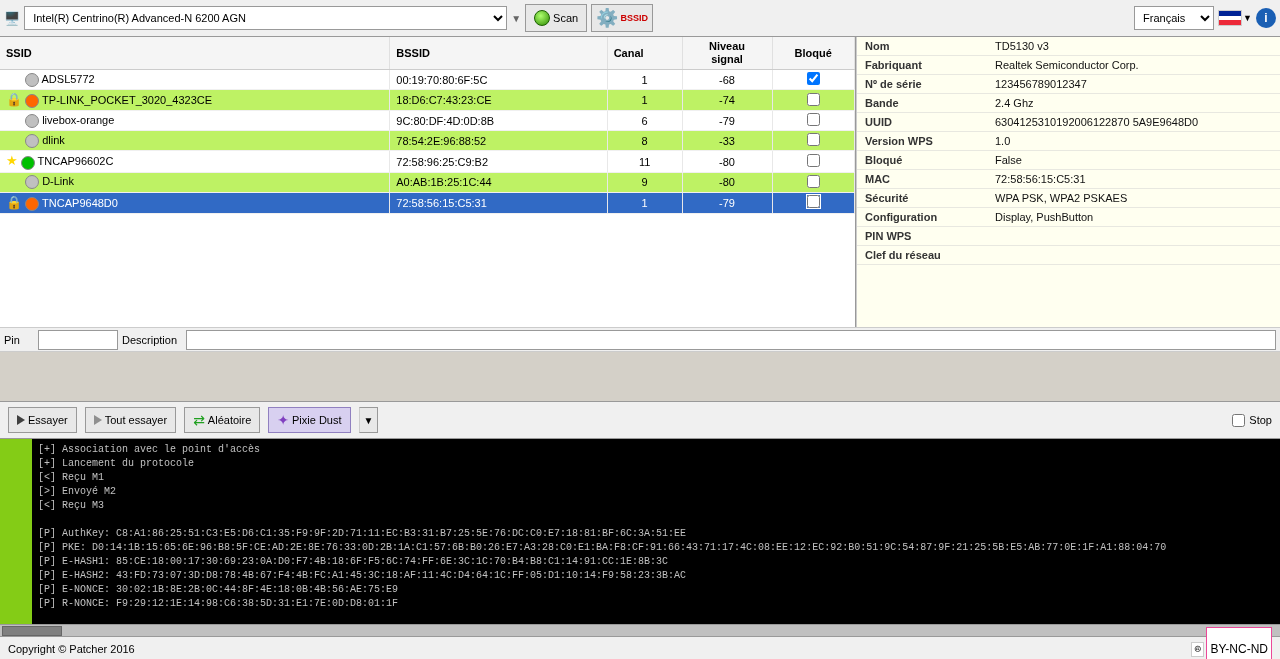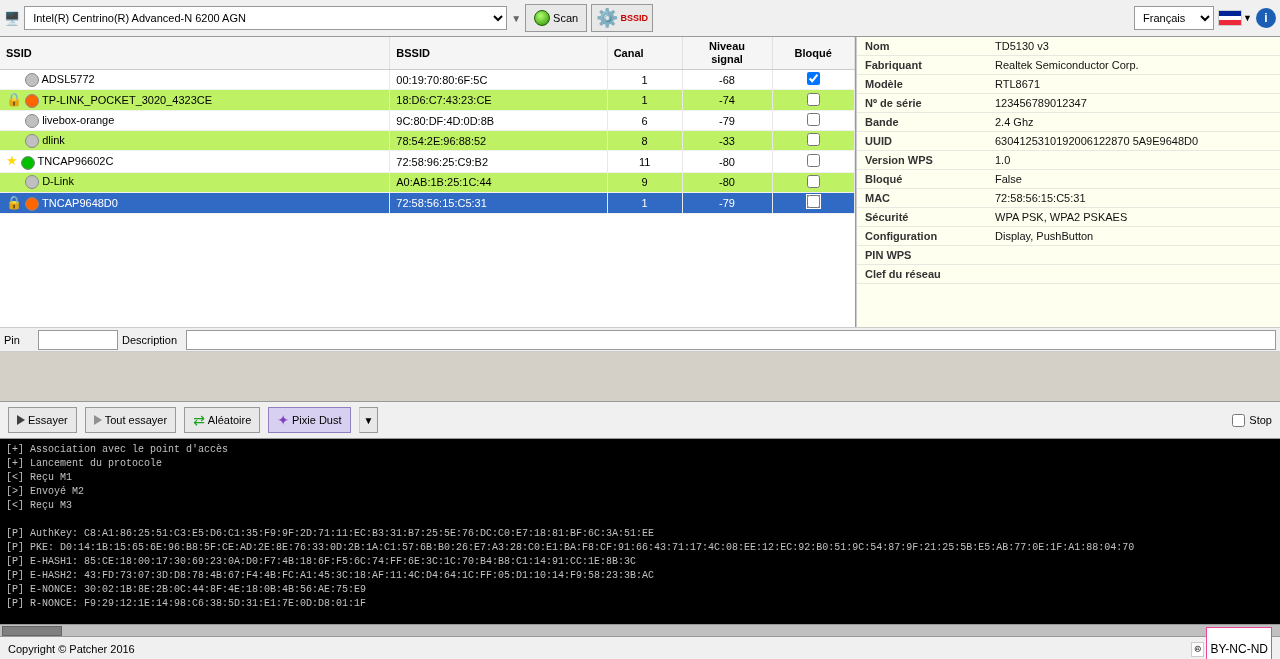--- a/index.html
+++ b/index.html
@@ -79,21 +79,21 @@
     .pixiedust-icon { font-size: 14px; color: #8040c0; }
     #stop-area { margin-left: auto; display: flex; align-items: center; gap: 4px; }
     #stop-checkbox { width: 13px; height: 13px; }
     .split-btn-arrow { height: 26px; padding: 0 4px; background: #e8e8e8; border: 1px solid #999; border-left: 1px solid #ccc; cursor: pointer; font-size: 10px; }
 
     
     #terminal {
       background: #000; color: #c0c0c0; font-family: 'Courier New', monospace; font-size: 10px;
       flex: 1; overflow: hidden; padding: 4px 6px; line-height: 1.4;
     }
-    #terminal-area { background: #84cc16; height: 185px; overflow: hidden; }
+    #terminal-area { background: #84cc16; height: 185px; overflow: hidden; padding-left: 32px; }
 
     #terminal-wrapper { position: relative; }
 
     
     #scroll-area { height: 12px; background: #c0c0c0; border-top: 1px solid #999; display: flex; align-items: center; }
     #scroll-thumb { width: 60px; height: 10px; background: #808080; border: 1px solid #666; margin-left: 2px; }
 
     
     #statusbar { display: flex; align-items: center; height: 25px; background: #f0f0f0; border-top: 1px solid #999; padding: 0 8px; }
     #copyright { font-size: 11px; flex: 1; }
@@ -208,24 +208,20 @@
   <div id="info-panel">
     <table id="info-table">
       <tbody id="info-tbody">
       <tr>
             <td>Nom</td>
             <td>TD5130 v3</td>
           </tr>
           <tr>
             <td>Fabriquant</td>
             <td>Realtek Semiconductor Corp.</td>
-          </tr>
-          <tr>
-            <td>Modèle</td>
-            <td>RTL8671</td>
           </tr>
           <tr>
             <td>Nº de série</td>
             <td>123456789012347</td>
           </tr>
           <tr>
             <td>Bande</td>
             <td>2.4 Ghz</td>
           </tr>
           <tr>

